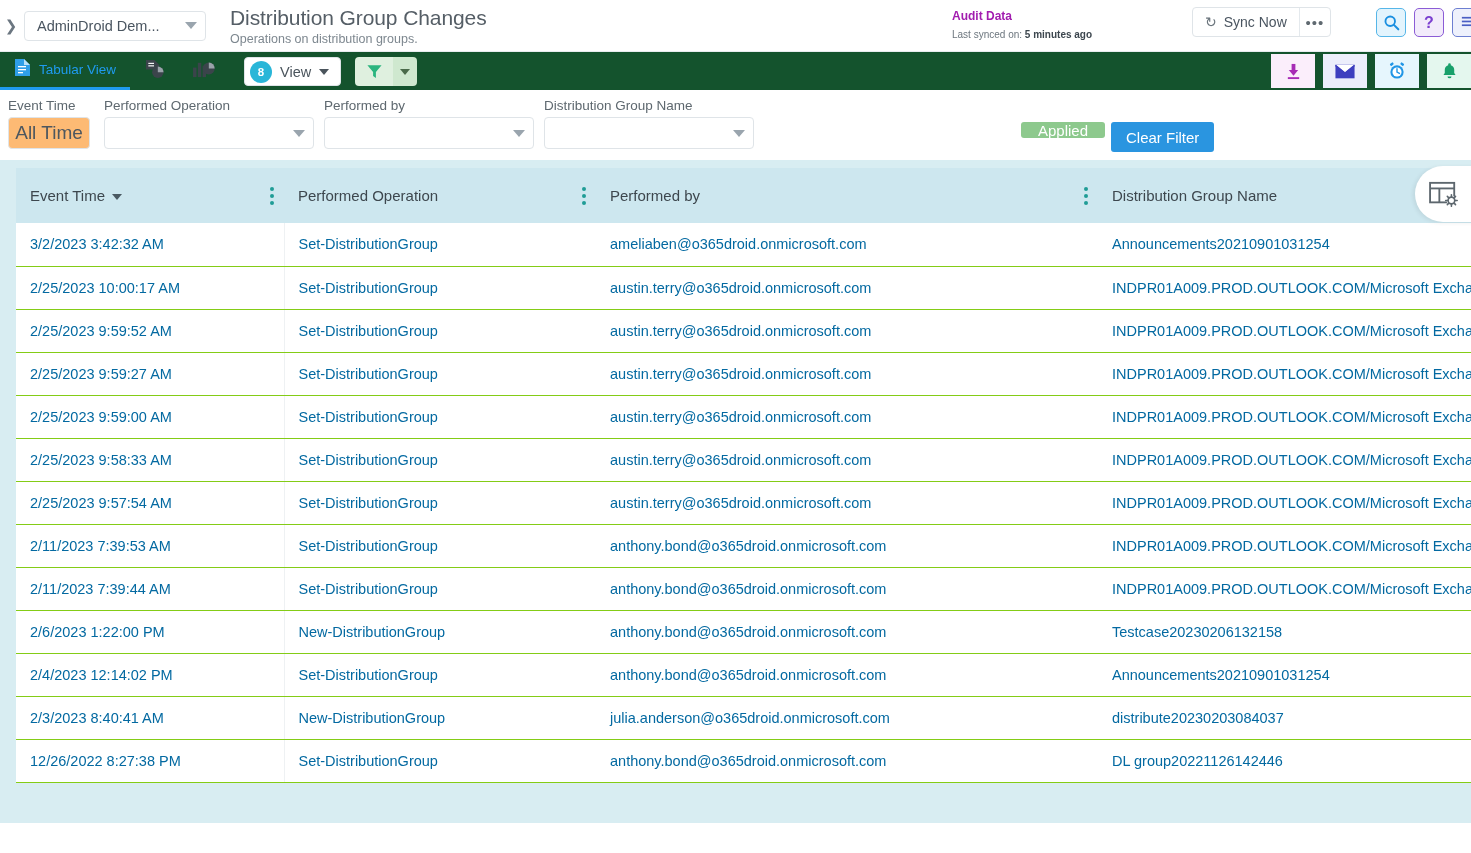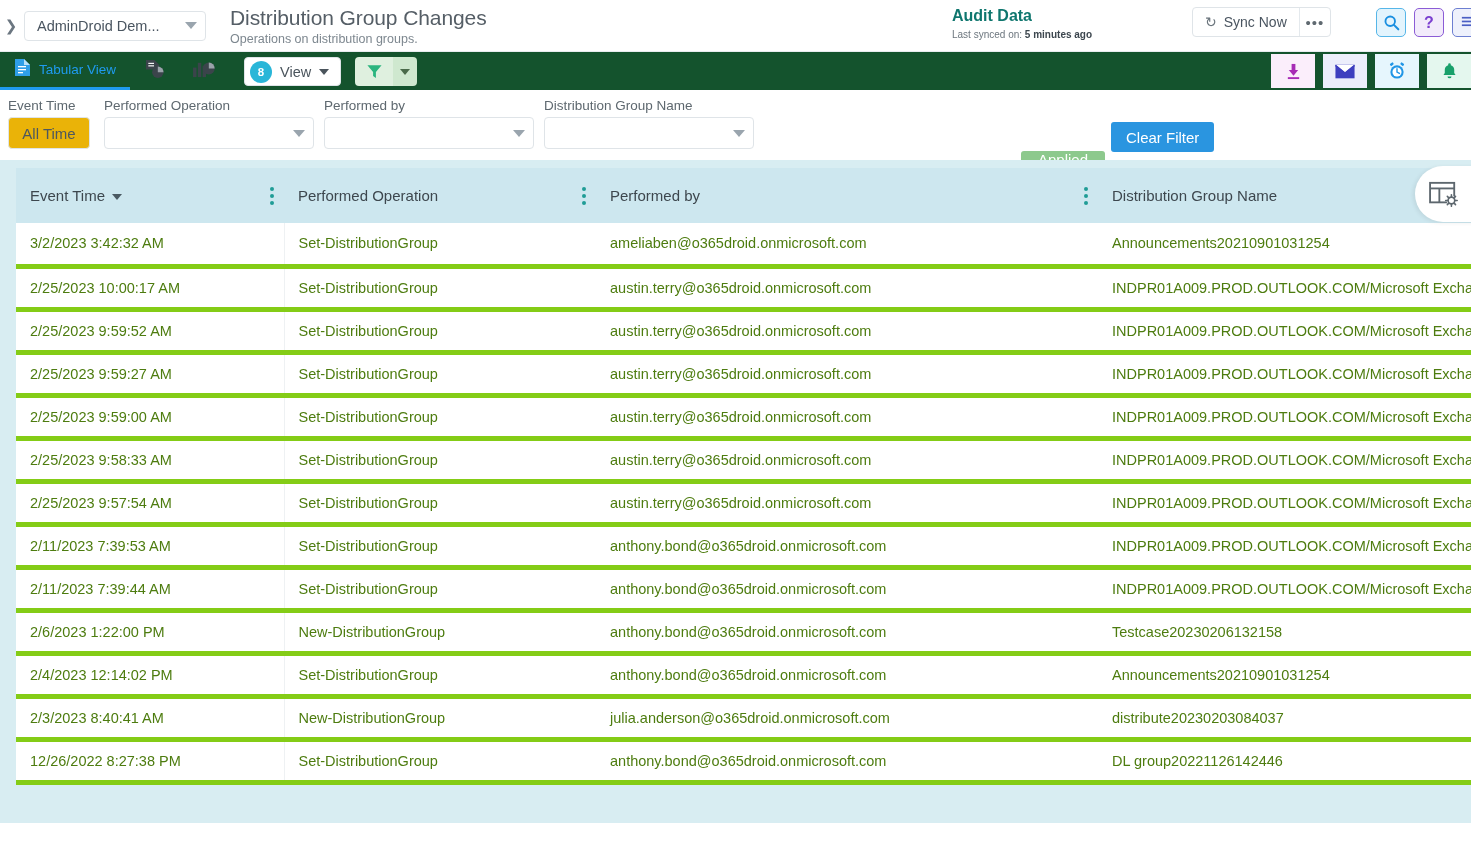--- a/index.html
+++ b/index.html
@@ -54,21 +54,21 @@
     line-height: 26px;
     letter-spacing: -0.1px;
   }
   .title-block .sub-title {
     font-size: 12.5px; color: #7d878f; line-height: 16px;
   }
   .audit-block {
     position: absolute; left: 952px; top: 6px;
   }
   .audit-block .audit-title {
-    font-size: 16px; font-weight: bold; color: #0f766e; line-height: 20px;
+    font-size: 12px; font-weight: bold; color: #a21caf; line-height: 20px;
   }
   .audit-block .audit-sync {
     font-size: 10px; color: #6c767e; line-height: 17px;
   }
   .audit-block .audit-sync b { color: #3c464e; }
 
   .sync-group {
     position: absolute; left: 1192px; top: 7px;
     height: 30px;
     display: flex;
@@ -205,23 +205,23 @@
   }
   .fselect .fcaret {
     margin-left: auto;
     width: 0; height: 0;
     border-left: 6px solid transparent; border-right: 6px solid transparent;
     border-top: 7px solid #9aa5ae;
   }
   .btn-alltime {
     height: 32px; min-width: 82px;
     border: 1px solid #dfe4e8; border-radius: 4px;
-    background: #eab308;
+    background: #fdba74;
     display: flex; align-items: center; justify-content: center;
-    font-size: 15px; color: #4d575f;
+    font-size: 19px; color: #4d575f;
     cursor: pointer;
   }
   .fselect.focused {
     border: 1px solid #4aa8e8;
     box-shadow: 0 0 0 1px rgba(74,168,232,0.15);
   }
   .chip {
     height: 24px;
     background: #2e9ae6; color: #fff;
     border-radius: 3px;
@@ -234,21 +234,20 @@
     border-top-color: #2e9ae6;
   }
   .btn-applied {
     position: absolute; top: 32px; left: 1021px;
     height: 16px; padding: 0 17px;
     background: #8dc98d; color: #fff;
     border-radius: 3px; border: none;
     font-size: 15px;
     display: flex; align-items: center;
     cursor: pointer;
-    margin-top: 29px;
   }
   .btn-clear {
     position: absolute; top: 32px; left: 1111px;
     height: 30px; padding: 0 15px;
     background: #2a95e0; color: #fff;
     border-radius: 3px; border: none;
     font-size: 15px;
     display: flex; align-items: center;
     cursor: pointer;
   }
@@ -293,23 +292,23 @@
     display: flex; flex-direction: column; gap: 3px;
     cursor: pointer;
   }
   .col-menu i {
     width: 4px; height: 4px; border-radius: 50%;
     background: #1f9c96; display: block;
   }
   table.grid tbody td {
     height: 43px;
     font-size: 14.5px;
-    color: #4d7c0f;
+    color: #0369a1;
     padding: 0 0 0 14px;
-    border-bottom: 5px solid #84cc16;
+    border-bottom: 1px solid #84cc16;
     white-space: nowrap;
     overflow: hidden;
   }
   table.grid tbody td.c0 { border-right: 1px solid #eef1f3; }
 
   .grid-settings {
     position: absolute;
     right: -18px; top: 6px;
     width: 74px; height: 56px;
     background: #fff;

